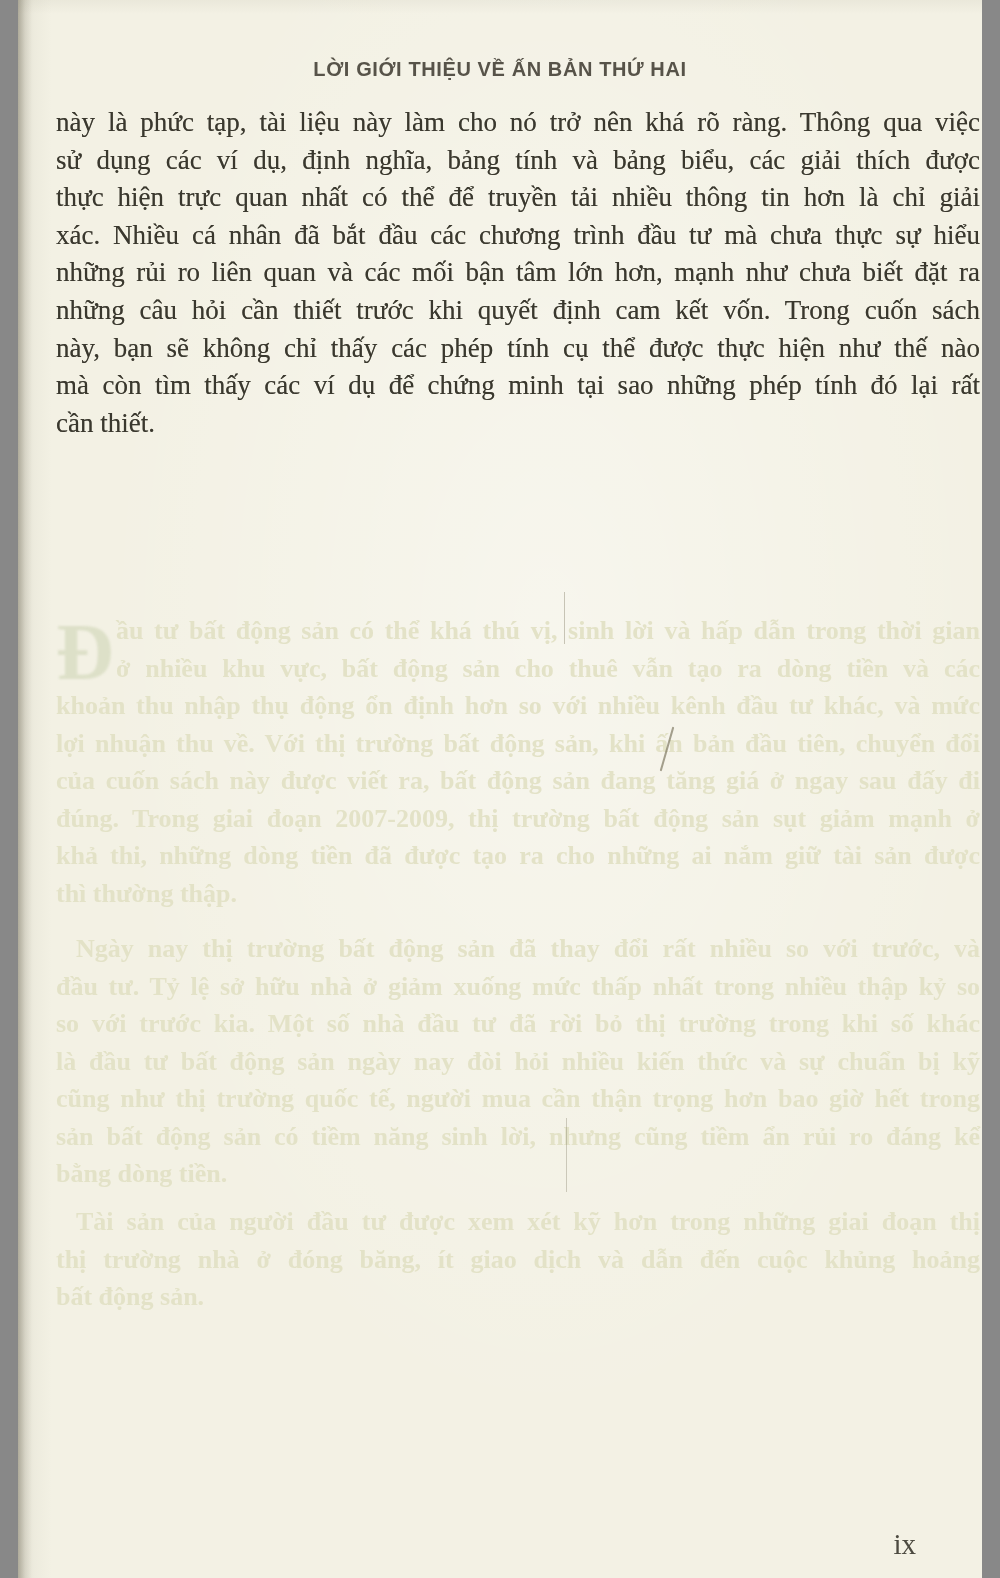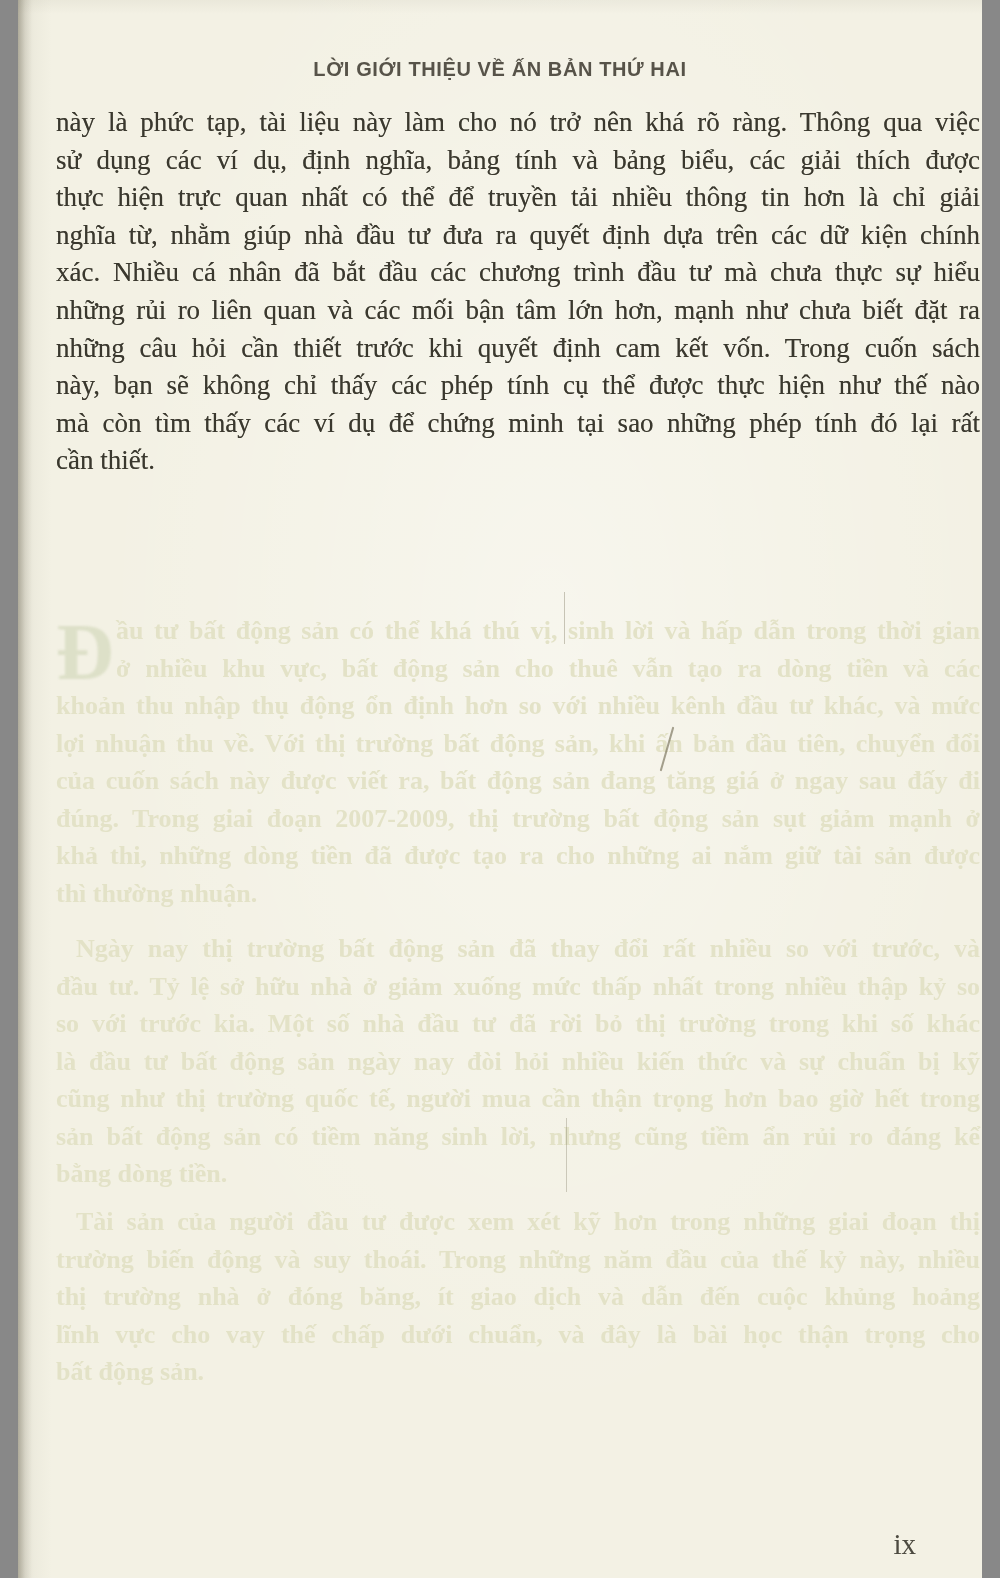--- a/index.html
+++ b/index.html
@@ -91,58 +91,55 @@
 <div class="scan-page">
 
   <div class="gutter-shadow"></div>
 
   <div class="running-head">LỜI GIỚI THIỆU VỀ ẤN BẢN THỨ HAI</div>
 
   <div class="body-block">
       <div class="body-line">này là phức tạp, tài liệu này làm cho nó trở nên khá rõ ràng. Thông qua việc</div>
       <div class="body-line">sử dụng các ví dụ, định nghĩa, bảng tính và bảng biểu, các giải thích được</div>
       <div class="body-line">thực hiện trực quan nhất có thể để truyền tải nhiều thông tin hơn là chỉ giải</div>
-      <div class="body-line">nghĩa từ, nhằm giúp nhà đầu tư đưa ra quyết định dựa trên các dữ kiện chính</div>
       <div class="body-line">xác. Nhiều cá nhân đã bắt đầu các chương trình đầu tư mà chưa thực sự hiểu</div>
       <div class="body-line">những rủi ro liên quan và các mối bận tâm lớn hơn, mạnh như chưa biết đặt ra</div>
       <div class="body-line">những câu hỏi cần thiết trước khi quyết định cam kết vốn. Trong cuốn sách</div>
       <div class="body-line">này, bạn sẽ không chỉ thấy các phép tính cụ thể được thực hiện như thế nào</div>
       <div class="body-line">mà còn tìm thấy các ví dụ để chứng minh tại sao những phép tính đó lại rất</div>
       <div class="body-line last-line">cần thiết.</div>
     </div>
 
   <div class="ghost-block ghost-p1">
     <div class="ghost-dropcap">Đ</div>
     <div>
         <div class="ghost-line">ầu tư bất động sản có thể khá thú vị, sinh lời và hấp dẫn trong thời gian</div>
         <div class="ghost-line">ở nhiều khu vực, bất động sản cho thuê vẫn tạo ra dòng tiền và các</div>
         <div class="ghost-line">khoản thu nhập thụ động ổn định hơn so với nhiều kênh đầu tư khác, và mức</div>
         <div class="ghost-line">lợi nhuận thu về. Với thị trường bất động sản, khi ấn bản đầu tiên, chuyển đổi</div>
         <div class="ghost-line">của cuốn sách này được viết ra, bất động sản đang tăng giá ở ngay sau đấy đi</div>
         <div class="ghost-line">đúng. Trong giai đoạn 2007-2009, thị trường bất động sản sụt giảm mạnh ở</div>
         <div class="ghost-line">khả thi, những dòng tiền đã được tạo ra cho những ai nắm giữ tài sản được</div>
-        <div class="ghost-line last-line">thì thường nhuận.</div>
+        <div class="ghost-line last-line">thì thường thập.</div>
       </div>
   </div>
 
   <div class="ghost-block ghost-p2">
       <div class="ghost-line indent">Ngày nay thị trường bất động sản đã thay đổi rất nhiều so với trước, và</div>
       <div class="ghost-line">đầu tư. Tỷ lệ sở hữu nhà ở giảm xuống mức thấp nhất trong nhiều thập kỷ so</div>
       <div class="ghost-line">so với trước kia. Một số nhà đầu tư đã rời bỏ thị trường trong khi số khác</div>
       <div class="ghost-line">là đầu tư bất động sản ngày nay đòi hỏi nhiều kiến thức và sự chuẩn bị kỹ</div>
       <div class="ghost-line">cũng như thị trường quốc tế, người mua cần thận trọng hơn bao giờ hết trong</div>
       <div class="ghost-line">sản bất động sản có tiềm năng sinh lời, nhưng cũng tiềm ẩn rủi ro đáng kể</div>
       <div class="ghost-line last-line">bằng dòng tiền.</div>
     </div>
 
   <div class="ghost-block ghost-p3">
       <div class="ghost-line indent">Tài sản của người đầu tư được xem xét kỹ hơn trong những giai đoạn thị</div>
-      <div class="ghost-line">trường biến động và suy thoái. Trong những năm đầu của thế kỷ này, nhiều</div>
       <div class="ghost-line">thị trường nhà ở đóng băng, ít giao dịch và dẫn đến cuộc khủng hoảng</div>
-      <div class="ghost-line">lĩnh vực cho vay thế chấp dưới chuẩn, và đây là bài học thận trọng cho</div>
       <div class="ghost-line last-line">bất động sản.</div>
     </div>
 
   <div class="scratch-diagonal"></div>
   <div class="scratch-vertical-a"></div>
   <div class="scratch-vertical-b"></div>
 
   <div class="page-number">ix</div>
 
 </div>

